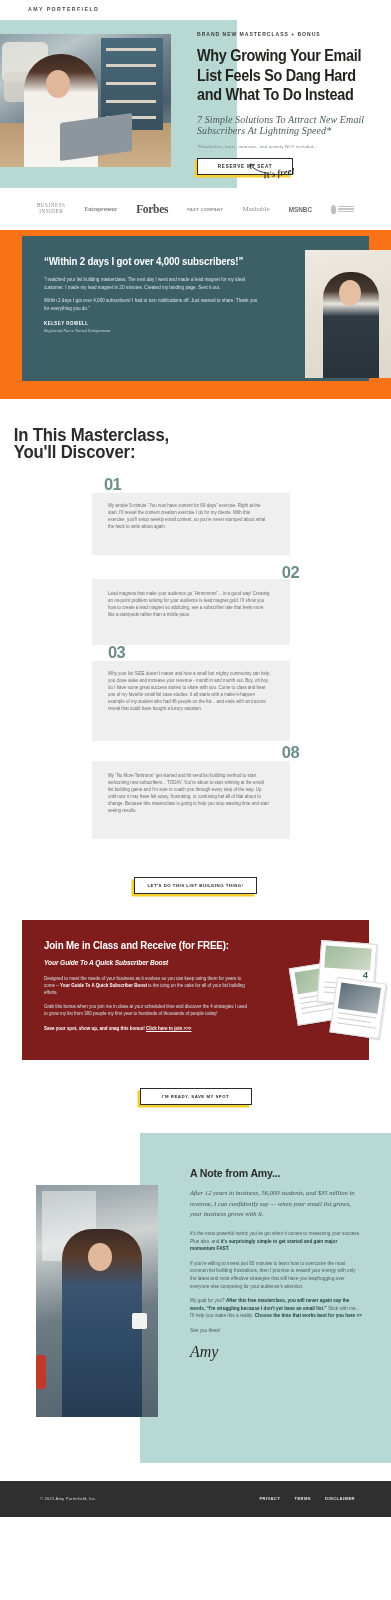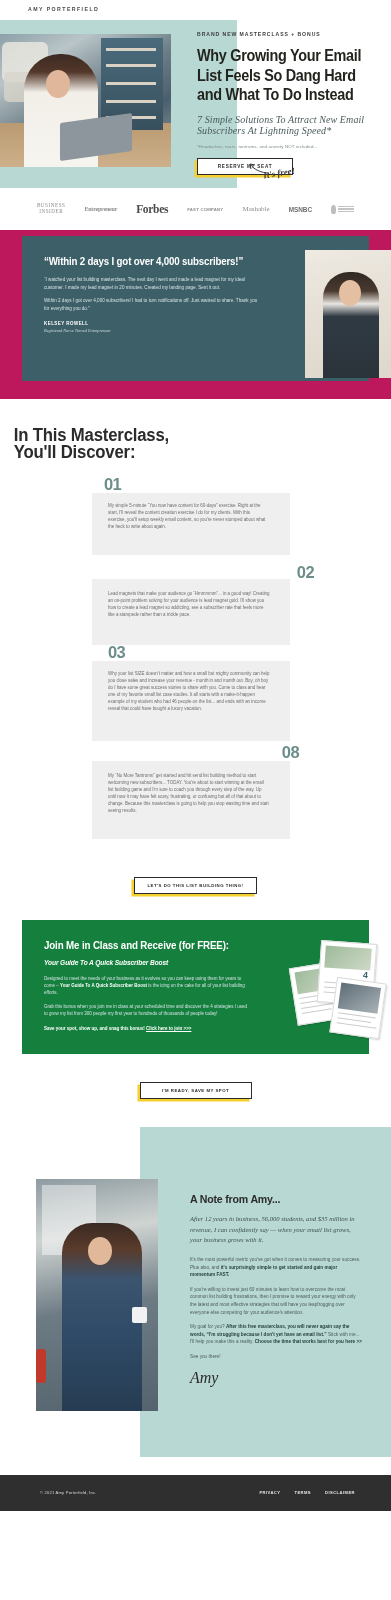--- a/index.html
+++ b/index.html
@@ -84,21 +84,21 @@
   .lg-forbes{font-family:"Liberation Serif",serif;font-size:11.5px;font-weight:700;color:#4a4a4a;letter-spacing:-.3px;}
   .lg-fast{font-size:4.3px;font-weight:700;letter-spacing:.2px;}
   .lg-mash{font-family:"Liberation Serif",serif;font-size:7px;}
   .lg-msnbc{font-size:6.4px;font-weight:700;color:#6e6e6e;}
   .lg-last{display:flex;align-items:center;gap:2px;}
   .lg-last .dot{width:5px;height:9px;background:#bdbdbd;border-radius:50% 50% 40% 40%;}
   .lg-last .bars{display:flex;flex-direction:column;gap:1.2px;}
   .lg-last .bars span{display:block;width:16px;height:1.3px;background:#c4c4c4;}
 
   
-  .testi-wrap{position:relative;padding:6px 0 18px;background:#be185d;}
+  .testi-wrap{position:relative;padding:6px 0 18px;background:#f97316;}
   .testi{
     position:relative;margin:0 22px 0 22px;background:#3c5f68;
     padding:18px 110px 20px 22px;min-height:145px;
   }
   .testi-quote{
     font-size:10.6px;line-height:14.4px;font-weight:700;color:#ffffff;
     letter-spacing:-.2px;transform:scaleX(.92);transform-origin:left top;width:118%;
   }
   .testi-body{margin-top:8px;font-size:4.6px;line-height:7.4px;color:#d6e2e4;}
   .testi-body p+p{margin-top:6px;}
@@ -127,41 +127,41 @@
     letter-spacing:-.6px;
   }
   .mc-text{position:absolute;font-size:4.45px;line-height:6.9px;color:#6d6d6d;}
 
   
   .i1 .mc-card{left:92px;top:14px;width:198px;height:62px;}
   .i1 .mc-num{left:104px;top:-4px;}
   .i1 .mc-text{left:108px;top:24px;width:158px;}
   
   .i2 .mc-card{left:92px;top:18px;width:198px;height:66px;}
-  .i2 .mc-num{right:77px;top:2px;}
+  .i2 .mc-num{right:92px;top:2px;}
   .i2 .mc-text{left:108px;top:30px;width:162px;}
   
   .i3 .mc-card{left:92px;top:18px;width:198px;height:80px;}
   .i3 .mc-num{left:108px;top:0px;}
   .i3 .mc-text{left:108px;top:28px;width:162px;}
   
   .i4 .mc-card{left:92px;top:18px;width:198px;height:78px;}
   .i4 .mc-num{right:92px;top:0px;}
   .i4 .mc-text{left:108px;top:30px;width:162px;}
 
   .cta-center{text-align:center;padding:22px 0 26px;}
   .btn-wide{
     display:inline-block;background:#fff;border:1px solid #2b2b2b;
     box-shadow:-2.5px 2.5px 0 0 #f5cf2e;
     padding:5px 12px;min-width:112px;
     font-size:4.3px;font-weight:700;letter-spacing:.5px;color:#2b2b2b;cursor:pointer;
   }
 
   
-  .bonus{position:relative;margin:0 22px;background:#15803d;padding:20px 118px 22px 22px;min-height:134px;}
+  .bonus{position:relative;margin:0 22px;background:#7f1d1d;padding:20px 118px 28px 22px;min-height:134px;}
   .bonus-h{font-size:10.4px;font-weight:700;color:#fff;letter-spacing:-.15px;transform:scaleX(.94);transform-origin:left;}
   .bonus-sub{margin-top:8px;font-size:6.6px;font-style:italic;font-weight:700;color:#ffffff;letter-spacing:-.1px;}
   .bonus-body{margin-top:9px;font-size:4.5px;line-height:7.1px;color:#d3e0e2;}
   .bonus-body p+p{margin-top:7px;}
   .bonus-body b{color:#ffffff;font-weight:700;}
   .bonus-last{margin-top:8px;font-size:4.5px;line-height:7px;font-weight:700;color:#ffffff;}
   .bonus-last a{color:#ffffff;text-decoration:underline;}
   .bonus-art{position:absolute;right:-24px;top:22px;width:104px;height:96px;}
   .sheet{position:absolute;background:#fff;border:1px solid #dcdcdc;box-shadow:1px 1px 2px rgba(0,0,0,.18);}
   .sheet .ln{position:absolute;left:5px;height:1px;background:#ccc;}
@@ -181,21 +181,21 @@
     position:absolute;left:36px;top:52px;width:122px;height:232px;
     background:linear-gradient(170deg,#8e9ba1 0%,#cfd4d2 25%,#6d7b84 55%,#54636d 100%);
     overflow:hidden;
   }
   .ap-window{position:absolute;left:6px;top:6px;width:54px;height:70px;background:rgba(255,255,255,.45);}
   .ap-person{position:absolute;left:26px;top:44px;width:80px;height:188px;background:linear-gradient(180deg,#3a2a22 0%,#5a3b2b 14%,#3b5470 30%,#2f4a66 62%,#263c52 100%);border-radius:30px 30px 0 0;}
   .ap-face{position:absolute;left:52px;top:58px;width:24px;height:28px;border-radius:50%;background:#e2b89b;}
   .ap-mug{position:absolute;left:96px;top:128px;width:15px;height:16px;background:#f2f2f2;border-radius:2px;}
   .ap-red{position:absolute;left:0;top:170px;width:10px;height:34px;background:#c0392b;border-radius:3px;}
 
-  .amy-text{position:absolute;left:190px;top:34px;width:172px;margin-top:32px;}
+  .amy-text{position:absolute;left:190px;top:34px;width:172px;}
   .amy-h{font-size:10.6px;font-weight:700;color:#2b2b2b;letter-spacing:-.2px;}
   .amy-italic{
     margin-top:9px;font-family:"Liberation Serif",serif;font-style:italic;
     font-size:6.6px;line-height:10.5px;color:#3f4f50;
   }
   .amy-body{margin-top:10px;font-size:4.7px;line-height:7.6px;color:#4c5c5d;}
   .amy-body p+p{margin-top:7px;}
   .amy-body b{color:#25403f;font-weight:700;}
   .amy-sig{
     margin-top:10px;font-family:"Liberation Serif",serif;font-style:italic;

